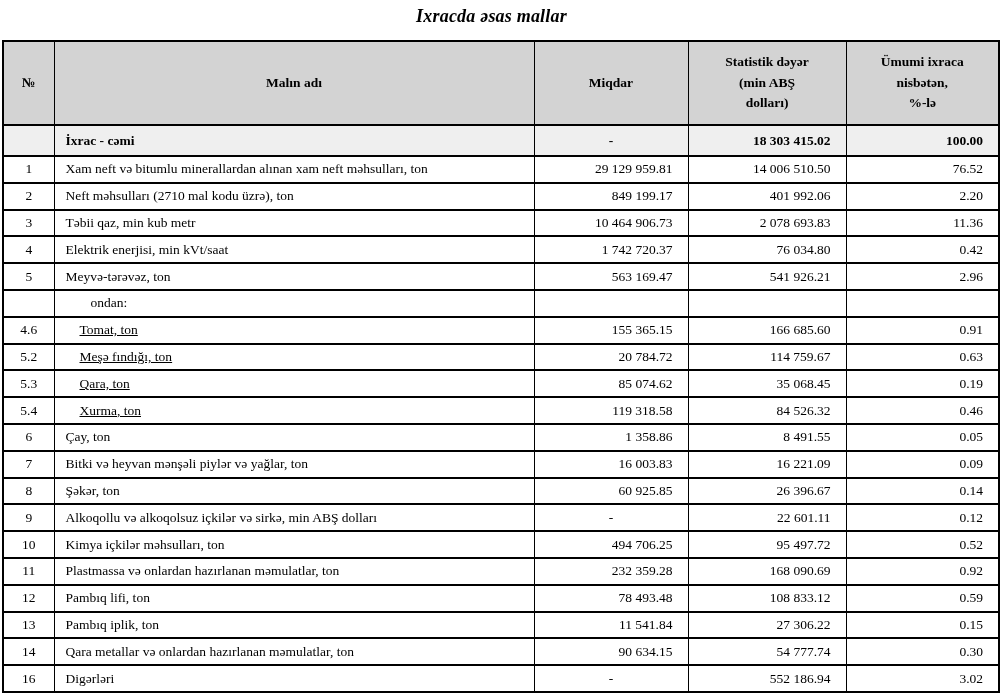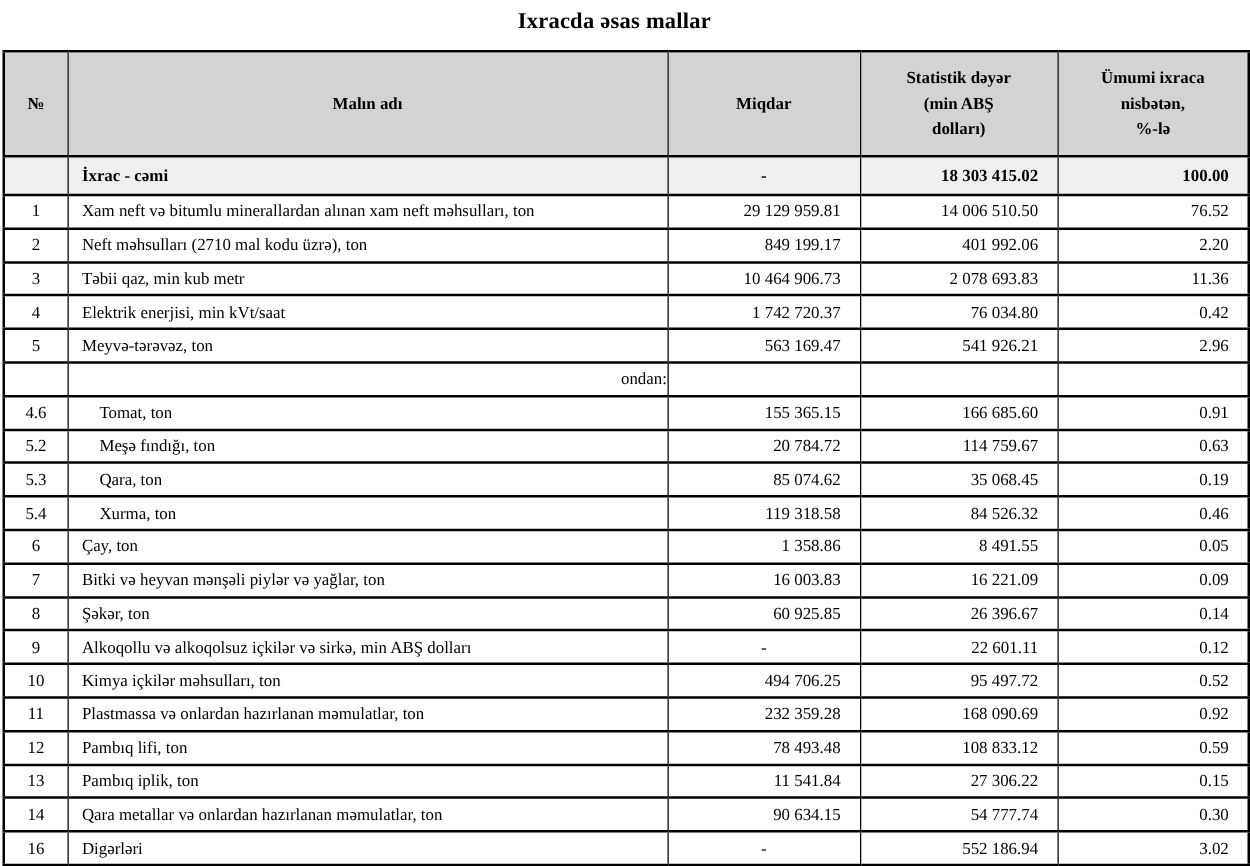--- a/index.html
+++ b/index.html
@@ -12,20 +12,21 @@
   }
   .page { width: 1000px; height: 693px; overflow: hidden; }
   .page-title {
     margin: 4px 17px 0 0;
     padding-top: 2px;
     height: 36px;
     text-align: center;
     font-size: 18px;
     font-weight: bold;
     letter-spacing: 0.2px;
+    font-style: italic;
   }
   table.exports {
     margin-left: 2px;
     width: 996px;
     height: 653px;
     border-collapse: collapse;
     table-layout: fixed;
     border: 2px solid var(--border, #000);
     font-size: 13.5px;
   }
@@ -46,22 +47,22 @@
     background: var(--header-bg, #d3d3d3);
     font-weight: bold;
     text-align: center;
     vertical-align: middle;
     white-space: pre-line;
     line-height: 1.55;
   }
   tbody td { vertical-align: middle; }
   .cell-num  { text-align: center; }
   .cell-name { text-align: left; padding-left: 11px; }
-  .cell-name.indent-1 { padding-left: 25px; }
-  .cell-name.indent-2 { padding-left: 36px; text-align: right; }
+  .cell-name.indent-1 { padding-left: 25px; text-decoration: underline; }
+  .cell-name.indent-2 { padding-left: 36px; }
   .num { text-align: right; padding-right: 15px; }
   .num.dash { text-align: center; padding-right: 0; }
   tr.row-total { height: 31px; background: var(--total-bg, #efefef); font-weight: bold; border-radius: 10px; }
 </style>
 </head>
 <body>
 
 <div class="page">
   <h1 class="page-title">Ixracda əsas mallar</h1>
 

